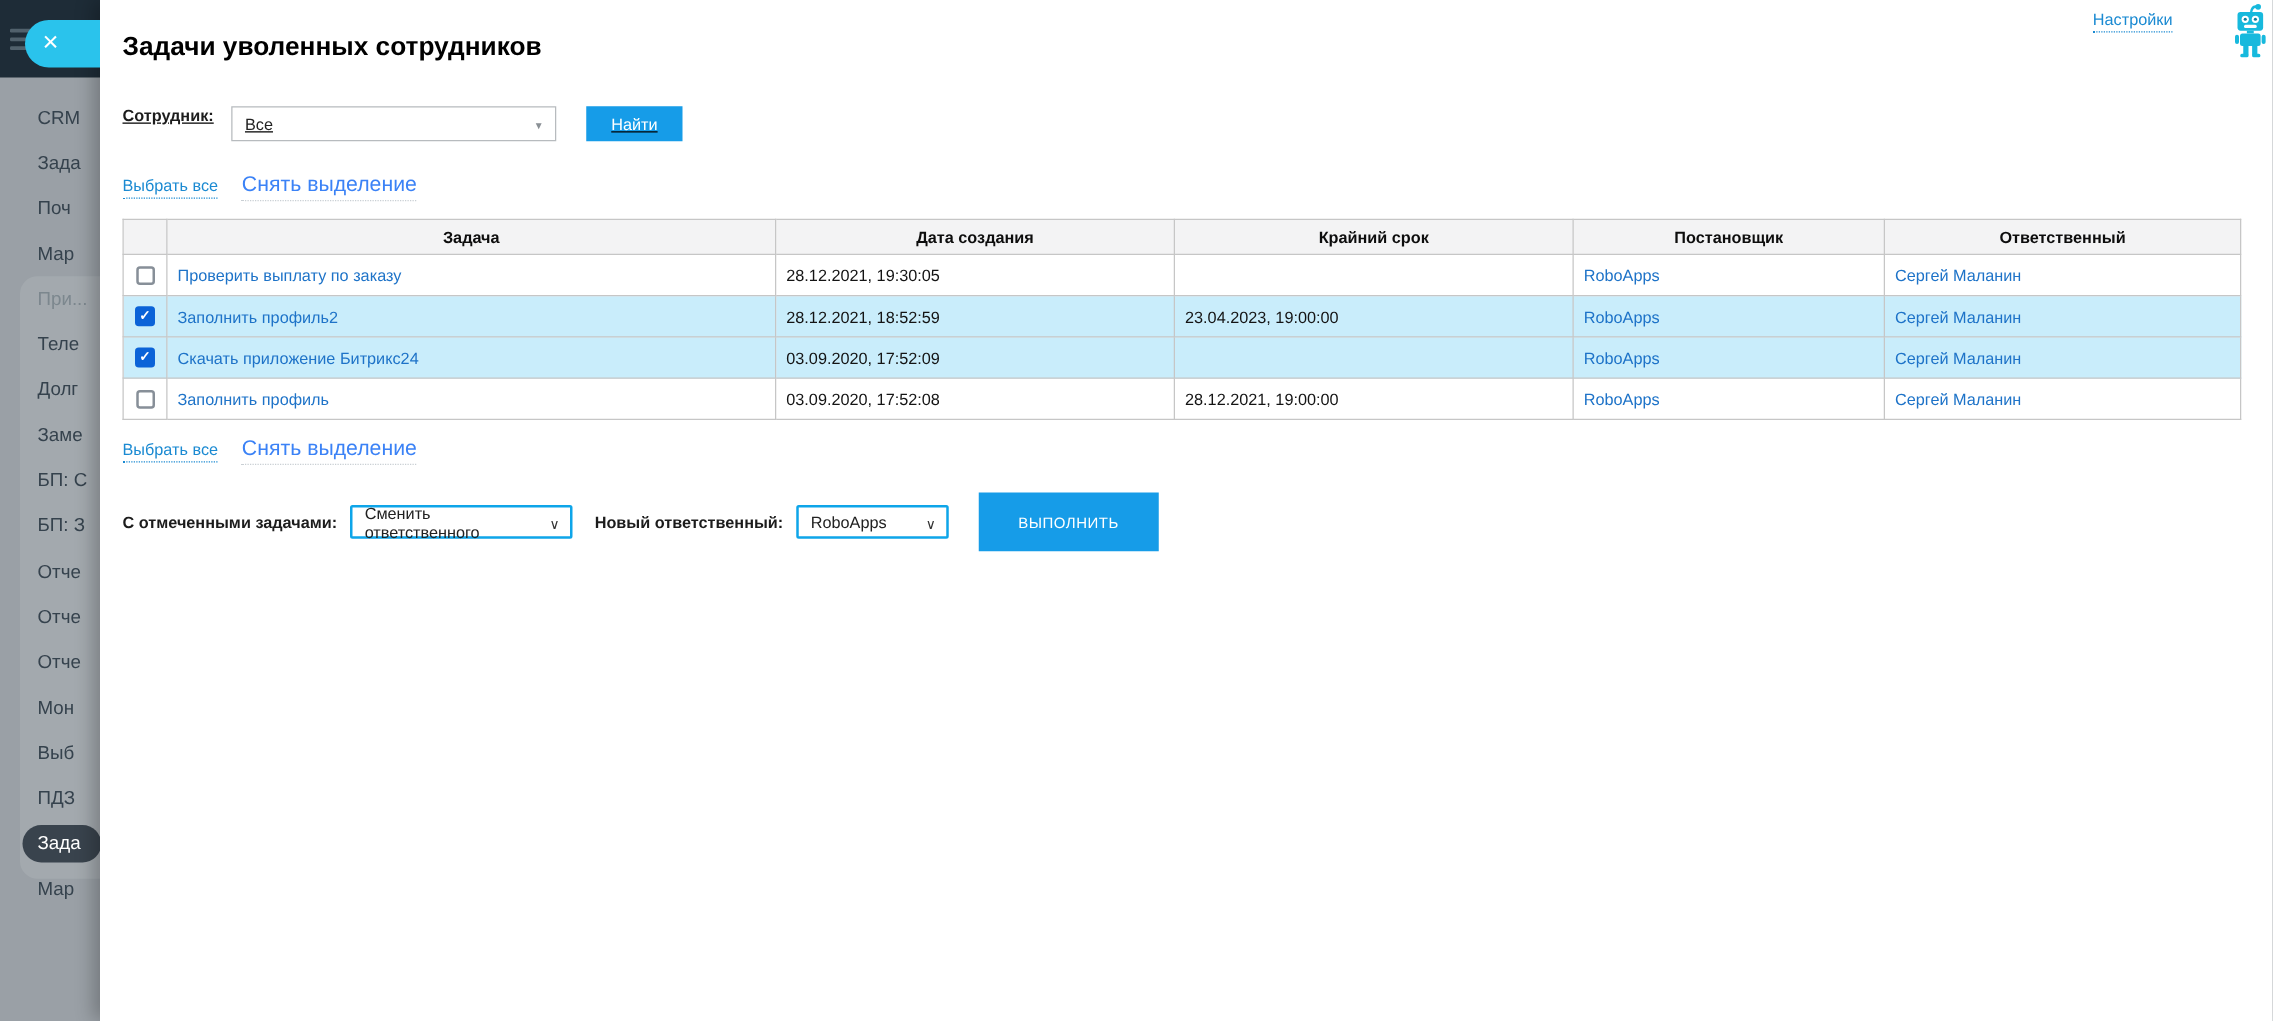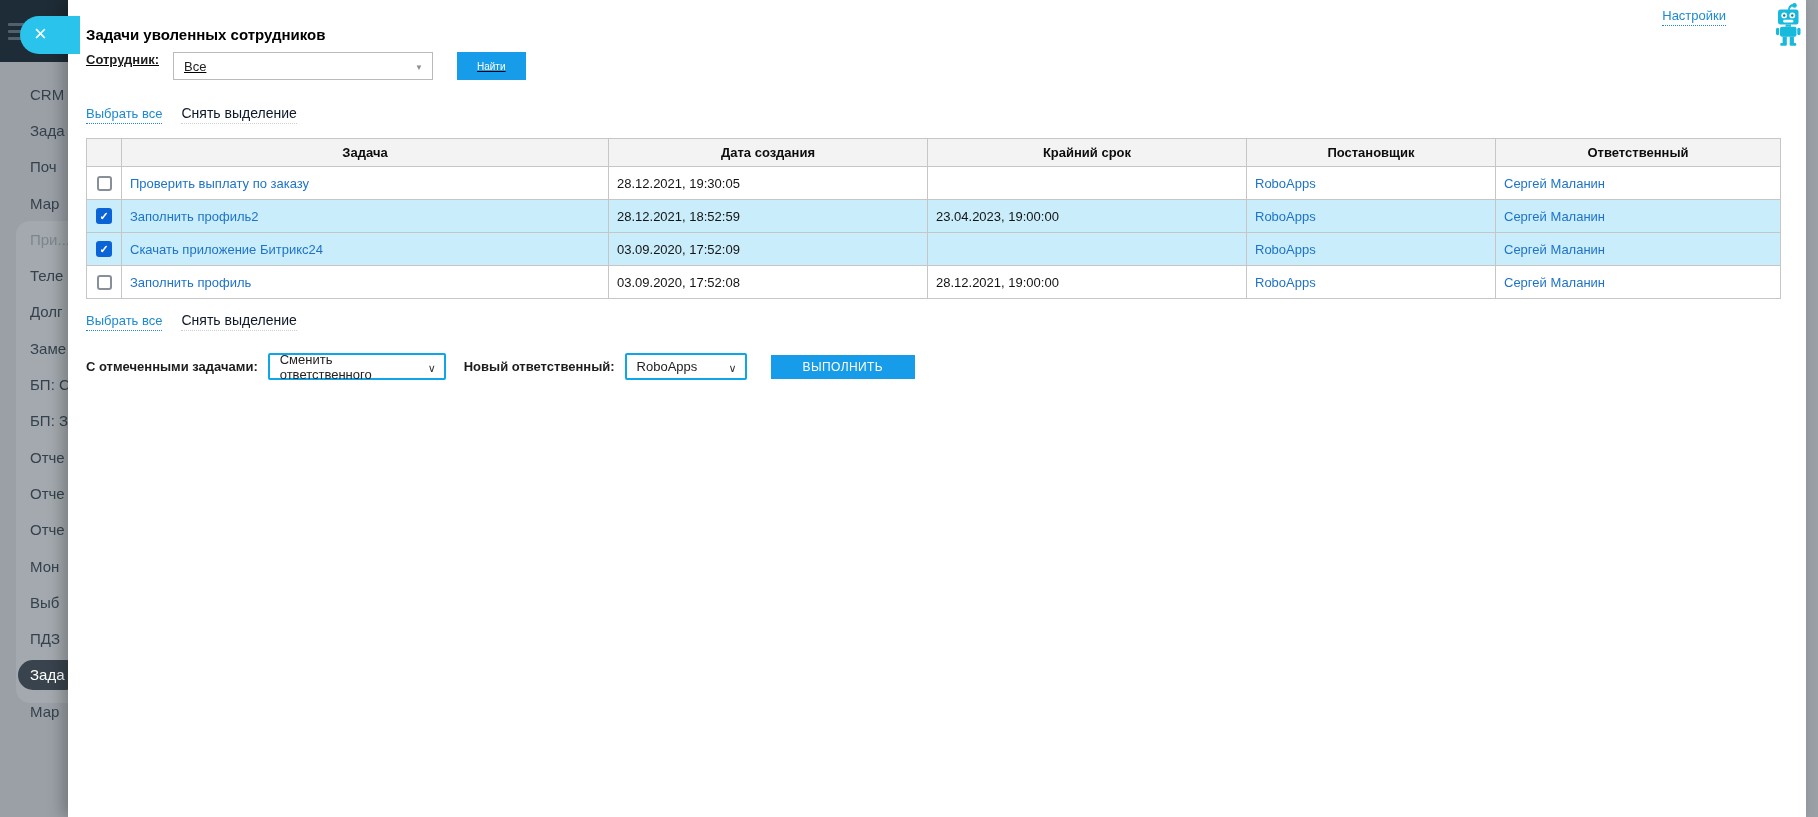--- a/index.html
+++ b/index.html
@@ -15,41 +15,41 @@
   .menu { position:absolute; left:0; top:76px; width:200px; }
   .mi { height:36.3px; display:flex; align-items:center; padding-left:30px; font-size:15px; color:#35424d; white-space:nowrap; cursor:pointer; }
   .mi.dis { color:#7c878e; }
   .mi.active { height:30px; margin:3px 0 3.3px 18px; padding:0 16px 0 12px; background:#39434d; color:#fff; border-radius:15px; display:inline-flex; }
 
   
   .close-pill { position:absolute; left:20px; top:16px; width:60px; height:38px; background:#2ac3ec; border:none; border-radius:19px 0 0 19px; cursor:pointer; z-index:5; }
   .close-pill .x { position:absolute; left:14px; top:4px; color:#fff; font-size:22px; font-weight:300; line-height:28px; }
 
   
-  .panel { position:absolute; left:68px; top:0; width:1738px; height:817px; background:#fff; box-shadow:-6px 0 14px rgba(0,0,0,.25); }
+  .panel { position:absolute; left:80px; top:0; width:1738px; height:817px; background:#fff; box-shadow:-6px 0 14px rgba(0,0,0,.25); }
   .top-right { position:absolute; top:0; right:0; height:50px; }
   .settings-link { position:absolute; right:80px; top:8px; }
   .robot { position:absolute; right:4px; top:2px; }
 
   .content { padding:26px 26px 0 18px; }
-  h1.title { font-size:15px; font-weight:bold; color:#000; margin-bottom:9px; }
+  h1.title { font-size:21px; font-weight:bold; color:#000; margin-bottom:35px; }
 
   .filter-row { display:flex; align-items:flex-start; margin-bottom:25px;text-decoration:underline; }
   .flabel { font-size:13px; font-weight:bold; color:#1c1c1c; }
   .select { position:relative; background:#fff; border:1px solid #b7bbbe; height:28px; display:flex; align-items:center; padding:0 26px 0 10px; font-size:13px; color:#222; cursor:pointer; }
   .select.lg { width:260px; margin-left:14px; }
   .tri { position:absolute; right:9px; top:10px; font-size:8px; color:#8a9095; }
   .chev { position:absolute; right:8px; top:7px; font-size:11px; color:#333; }
-  .btn { background:#169ce8; color:#fff; border:none; font-size:10px; height:28px; padding:0 20px; cursor:pointer; font-family:inherit; }
+  .btn { background:#169ce8; color:#fff; border:none; font-size:13px; height:28px; padding:0 20px; cursor:pointer; font-family:inherit; }
   .btn.find { margin-left:24px; }
-  .btn.exec { height:24px; padding:0 32px; font-size:12px; letter-spacing:.4px; margin-left:24px; }
+  .btn.exec { height:47px; padding:0 32px; font-size:12px; letter-spacing:.4px; margin-left:24px; }
 
   .links-row { display:flex; gap:19px; align-items:baseline; margin-bottom:14px; }
   .dotted-link { font-size:13px; color:#1b8ad2; text-decoration:none; border-bottom:1px dotted #1b8ad2; padding-bottom:2px; cursor:pointer; }
-  .dotted-disabled { font-size:14px; color:#0f172a; border-bottom:1px dotted #c9cfd4; padding-bottom:2px; }
+  .dotted-disabled { font-size:17px; color:#3b82f6; border-bottom:1px dotted #c9cfd4; padding-bottom:2px; }
 
   table.tasks { border-collapse:collapse; width:1694px; table-layout:fixed; margin-bottom:13px; }
   table.tasks col.c1{width:35px;} table.tasks col.c2{width:487px;} table.tasks col.c3{width:319px;}
   table.tasks col.c4{width:319px;} table.tasks col.c5{width:249px;} table.tasks col.c6{width:285px;}
   table.tasks th { background:#f3f3f4; border:1px solid #c6c6c6; height:28px; font-size:13px; font-weight:bold; color:#0d0d0d; text-align:center; }
   table.tasks td { border:1px solid #c6c6c6; height:33px; font-size:13px; color:#141414; padding:0 8px; background:#fff; }
   table.tasks tr.sel td { background:#c9edfb; }
   td.c-task { padding-left:12px; }
   table.tasks a { color:#1e73c8; text-decoration:none; cursor:pointer; }
   .cb { display:inline-block; width:15px; height:15px; border:2px solid #878f98; border-radius:3px; background:#fff; vertical-align:middle; cursor:pointer; line-height:11px; text-align:center; }

